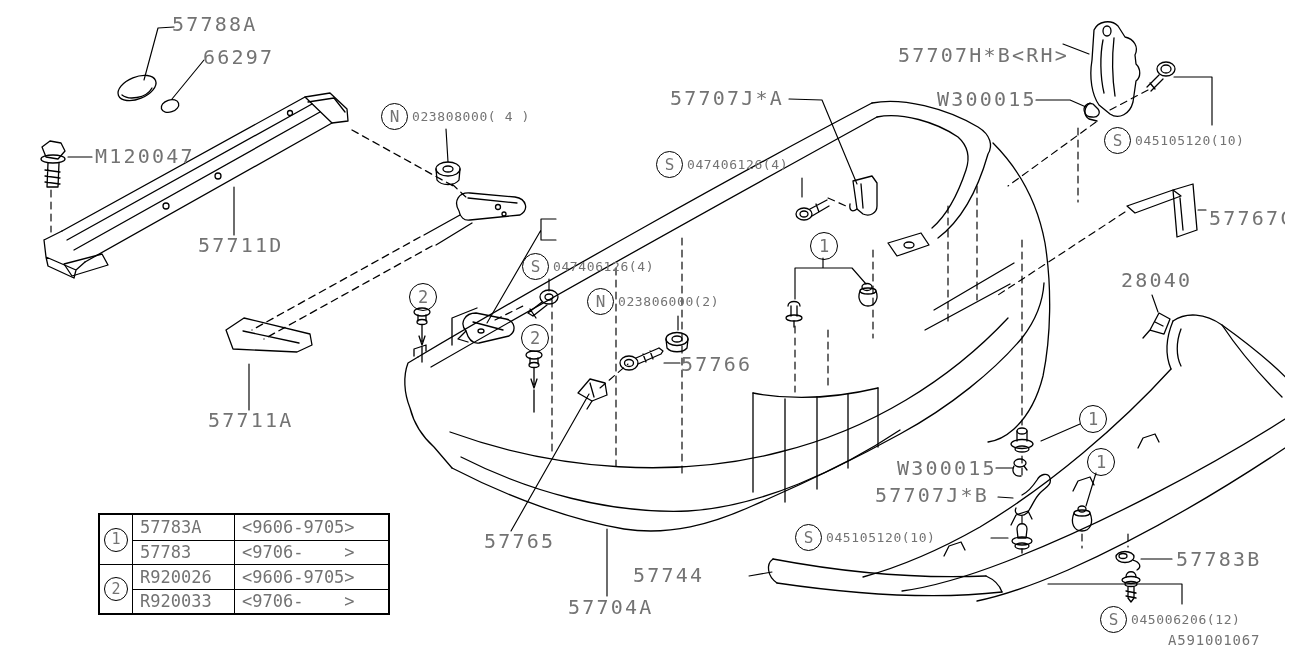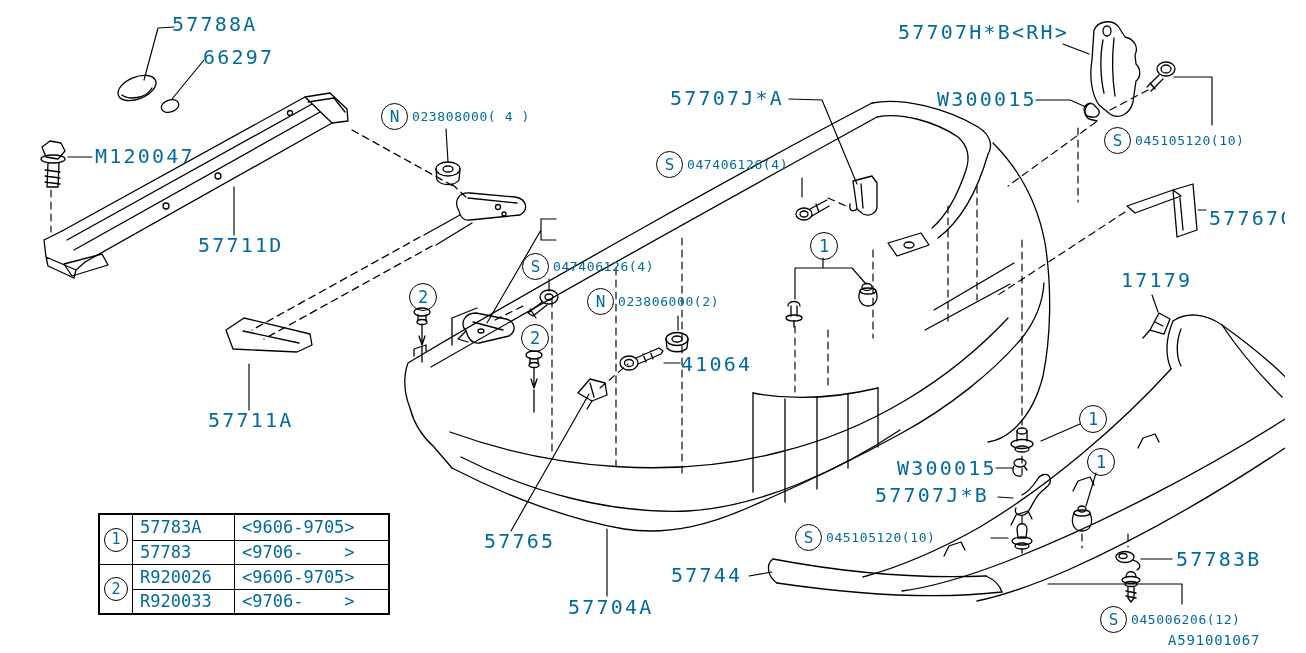--- a/index.html
+++ b/index.html
@@ -1,17 +1,17 @@
 <!DOCTYPE html>
 <html><head>
 <meta charset="utf-8">
 <style>
   html,body{margin:0;padding:0;background:#ffffff;}
   #stage{position:relative;width:1285px;height:653px;background:#ffffff;overflow:hidden;
-         font-family:"DejaVu Sans Mono",monospace;color:#0369a1;}
+         font-family:"DejaVu Sans Mono",monospace;color:#737373;}
   #art{position:absolute;left:0;top:0;}
   .lbl{position:absolute;font-size:20px;letter-spacing:2.2px;line-height:1;white-space:pre;}
   .crl{position:absolute;display:flex;align-items:center;gap:4px;white-space:pre;}
   .circ{width:25px;height:25px;border:1.7px solid #000;border-radius:50%;flex:0 0 auto;
         display:flex;align-items:center;justify-content:center;font-size:16px;line-height:1;}
   .crl .t{font-size:13px;letter-spacing:0.6px;line-height:1;}
   .cnum{position:absolute;width:26px;height:26px;border:1.6px solid #000;border-radius:50%;
         display:flex;align-items:center;justify-content:center;font-size:17px;line-height:1;}
   .footer{position:absolute;font-size:14px;letter-spacing:0.8px;line-height:1;}
   #legend{position:absolute;left:98px;top:513px;width:292px;height:102px;border:2px solid #000;
@@ -242,29 +242,29 @@
     <path d="M1096,473 L1086,506"></path>
   </g>
 </svg>
 
 <div class="lbl" style="left:172px;top:14px">57788A</div>
 <div class="lbl" style="left:203px;top:47px">66297</div>
 <div class="lbl" style="left:95px;top:146px">M120047</div>
 <div class="lbl" style="left:198px;top:235px">57711D</div>
 <div class="lbl" style="left:208px;top:410px">57711A</div>
 <div class="lbl" style="left:670px;top:88px">57707J*A</div>
-<div class="lbl" style="left:681px;top:354px">41064</div>
-<div class="lbl" style="left:898px;top:22px">57707H*B&lt;RH&gt;</div>
+<div class="lbl" style="left:681px;top:354px">57766</div>
+<div class="lbl" style="left:898px;top:45px">57707H*B&lt;RH&gt;</div>
 <div class="lbl" style="left:937px;top:89px">W300015</div>
 <div class="lbl" style="left:1209px;top:208px">57767C</div>
-<div class="lbl" style="left:1121px;top:270px">17179</div>
+<div class="lbl" style="left:1121px;top:270px">28040</div>
 <div class="lbl" style="left:897px;top:458px">W300015</div>
 <div class="lbl" style="left:875px;top:485px">57707J*B</div>
 <div class="lbl" style="left:1176px;top:549px">57783B</div>
-<div class="lbl" style="left:671px;top:565px">57744</div>
+<div class="lbl" style="left:633px;top:565px">57744</div>
 <div class="lbl" style="left:568px;top:597px">57704A</div>
 <div class="lbl" style="left:484px;top:531px">57765</div>
 
 <div class="crl" style="left:381px;top:103px">
   <span class="circ">N</span>
   <span class="t">023808000( 4 )</span>
 </div>
 <div class="crl" style="left:656px;top:151px">
   <span class="circ">S</span>
   <span class="t">047406126(4)</span>

